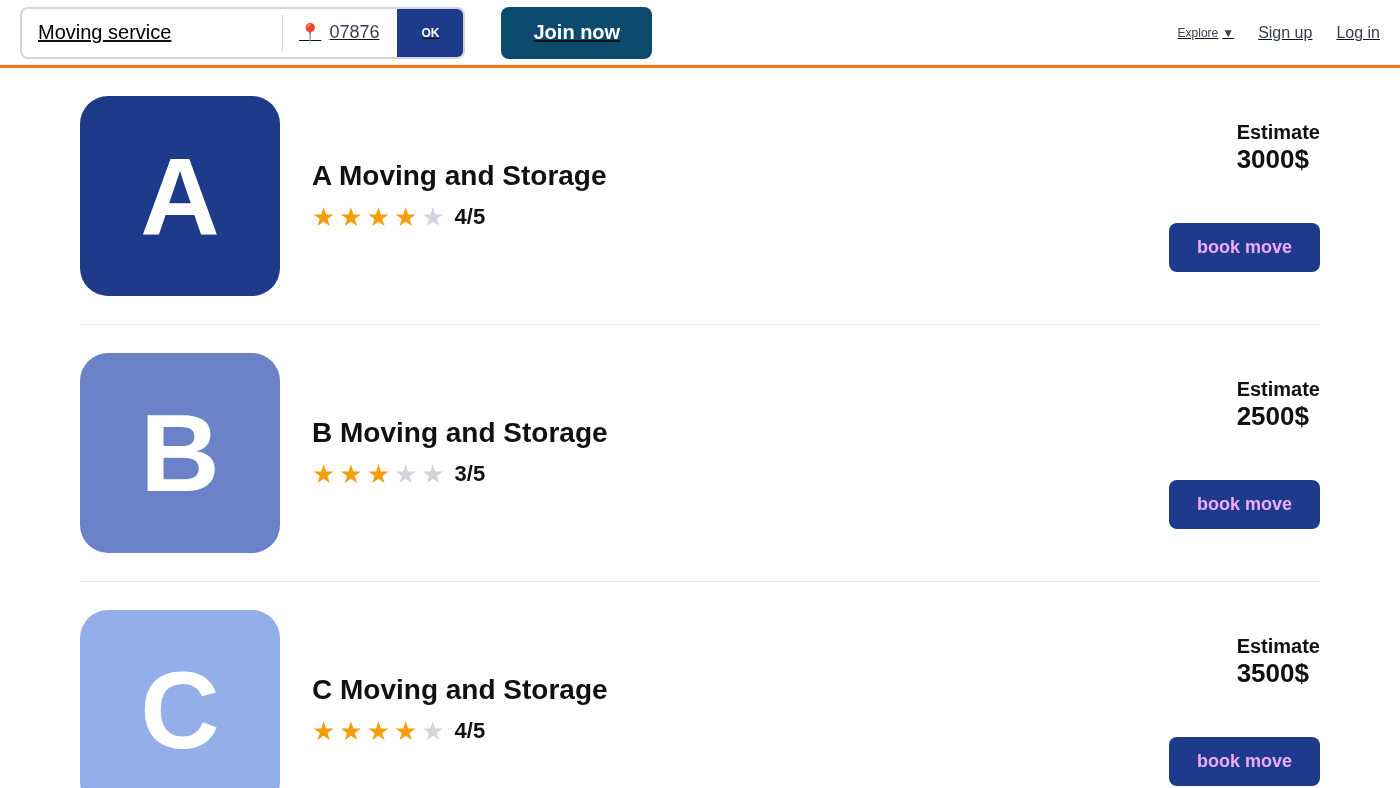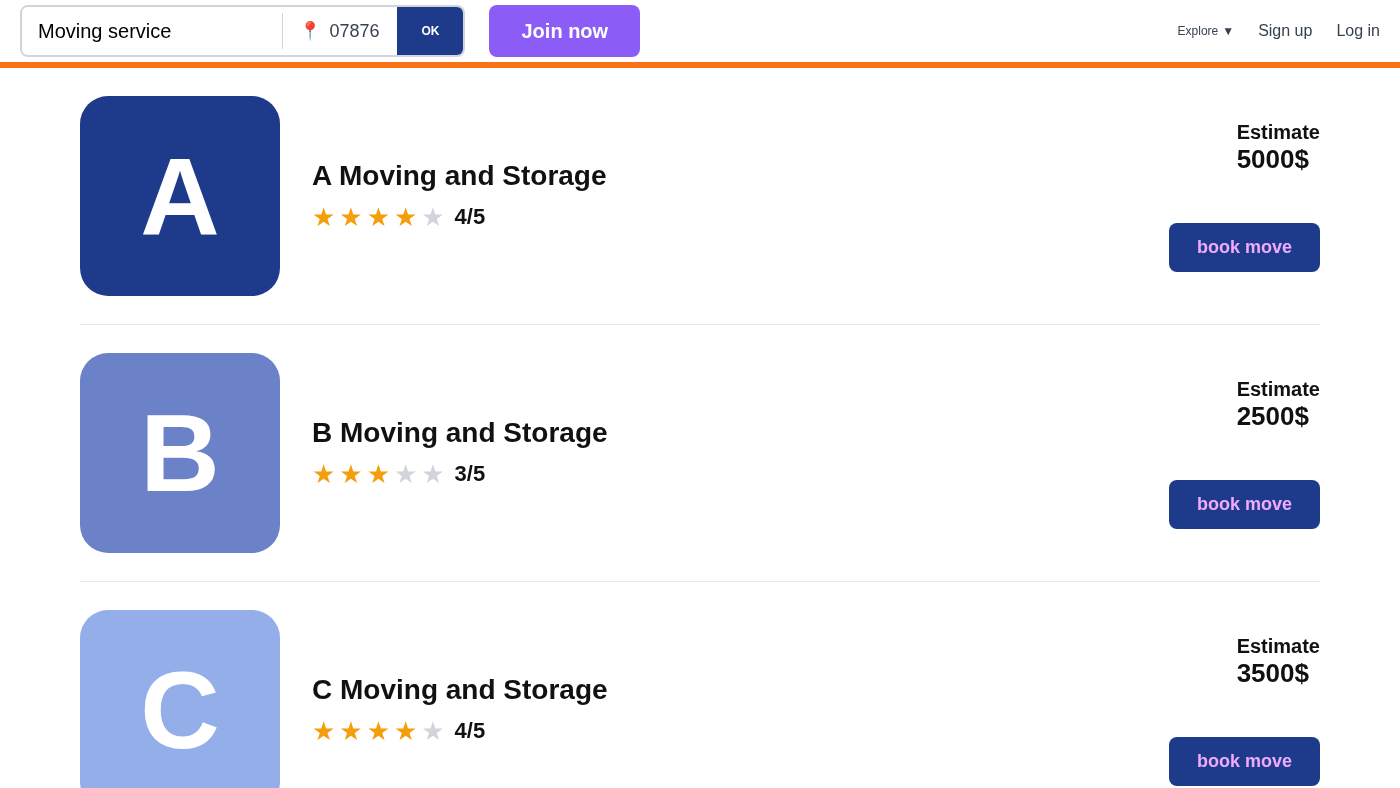--- a/index.html
+++ b/index.html
@@ -4,23 +4,24 @@
   <style>
     * { box-sizing: border-box; margin: 0; padding: 0; }
     body { font-family: -apple-system, BlinkMacSystemFont, 'Segoe UI', Arial, sans-serif; background: #fff; color: #111; }
 
     
     .header {
       display: flex;
       align-items: center;
       padding: 0 20px;
       height: 68px;
-      border-bottom: 6px solid #f97316;
+      border-bottom: 3px solid #f97316;
       background: #fff;
-      gap: 4px;
+      gap: 16px;
+      text-decoration: underline;
     }
     .search-bar {
       display: flex;
       align-items: center;
       border: 2px solid #d1d5db;
       border-radius: 8px;
       overflow: hidden;
       height: 52px;
       margin-right: 12px;
     }
@@ -58,21 +59,21 @@
       padding: 0 24px;
       height: 52px;
       font-size: 12px;
       font-weight: 600;
       cursor: pointer;
       border-radius: 0 6px 6px 0;
       margin-left: 2px;
     }
 
     .join-now-button {
-      background: #8b5cf6;
+      background: #0c4a6e;
       color: #fff;
       border: none;
       padding: 0 32px;
       height: 52px;
       font-size: 20px;
       font-weight: 700;
       cursor: pointer;
       border-radius: 8px;
       margin-left: 8px;
       white-space: nowrap;
@@ -225,21 +226,21 @@
             <span class="star">★</span>
             <span class="star">★</span>
             <span class="star">★</span>
             <span class="star" style="color:#d1d5db">★</span>
           <span class="rating-text">4/5</span>
         </div>
       </div>
       <div class="service-right">
         <div class="estimate-block">
           <div class="estimate-label">Estimate</div>
-          <div class="estimate-value">5000$</div>
+          <div class="estimate-value">3000$</div>
         </div>
         <button class="book-move-button">book move</button>
       </div>
     </div>
       <div class="service-card">
       <div class="service-logo" style="background:#6b82c9">
         <span class="service-logo-letter">B</span>
       </div>
       <div class="service-info">
         <div class="service-name">B Moving and Storage</div>

